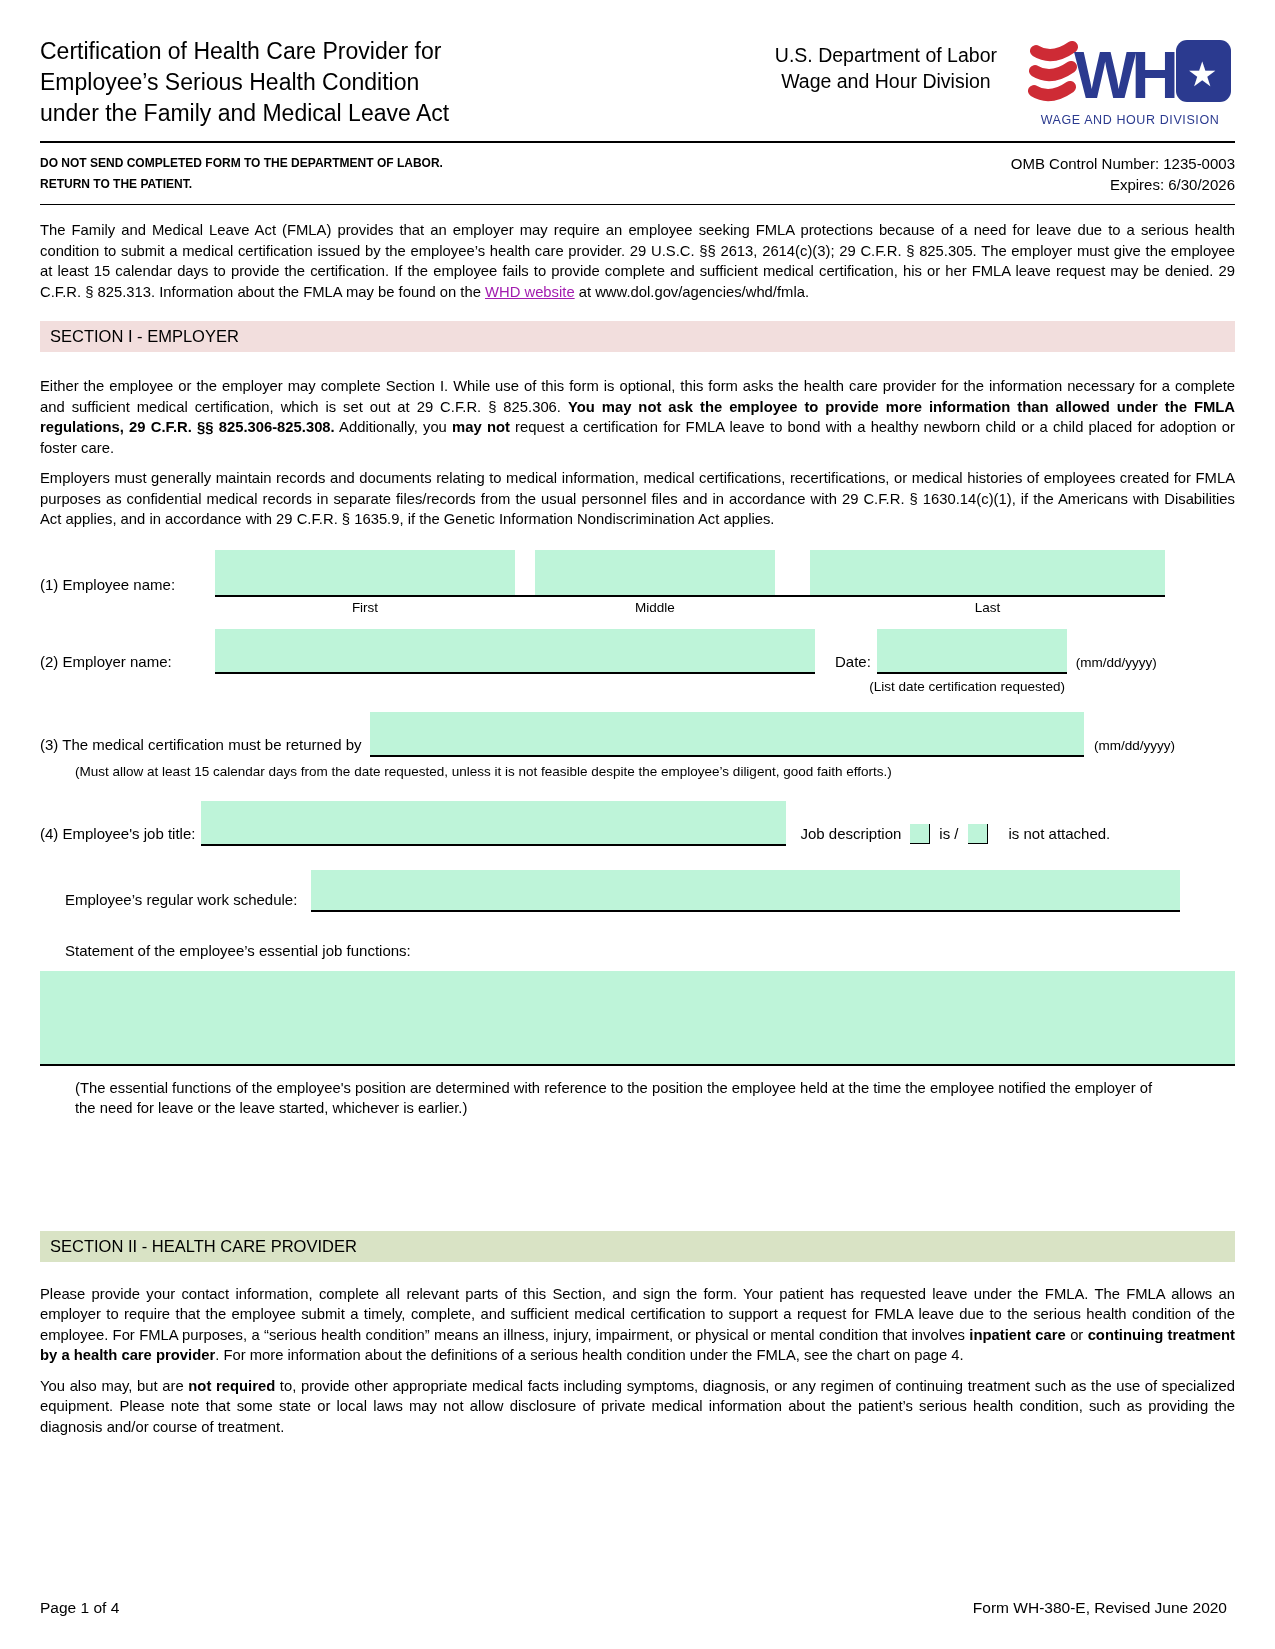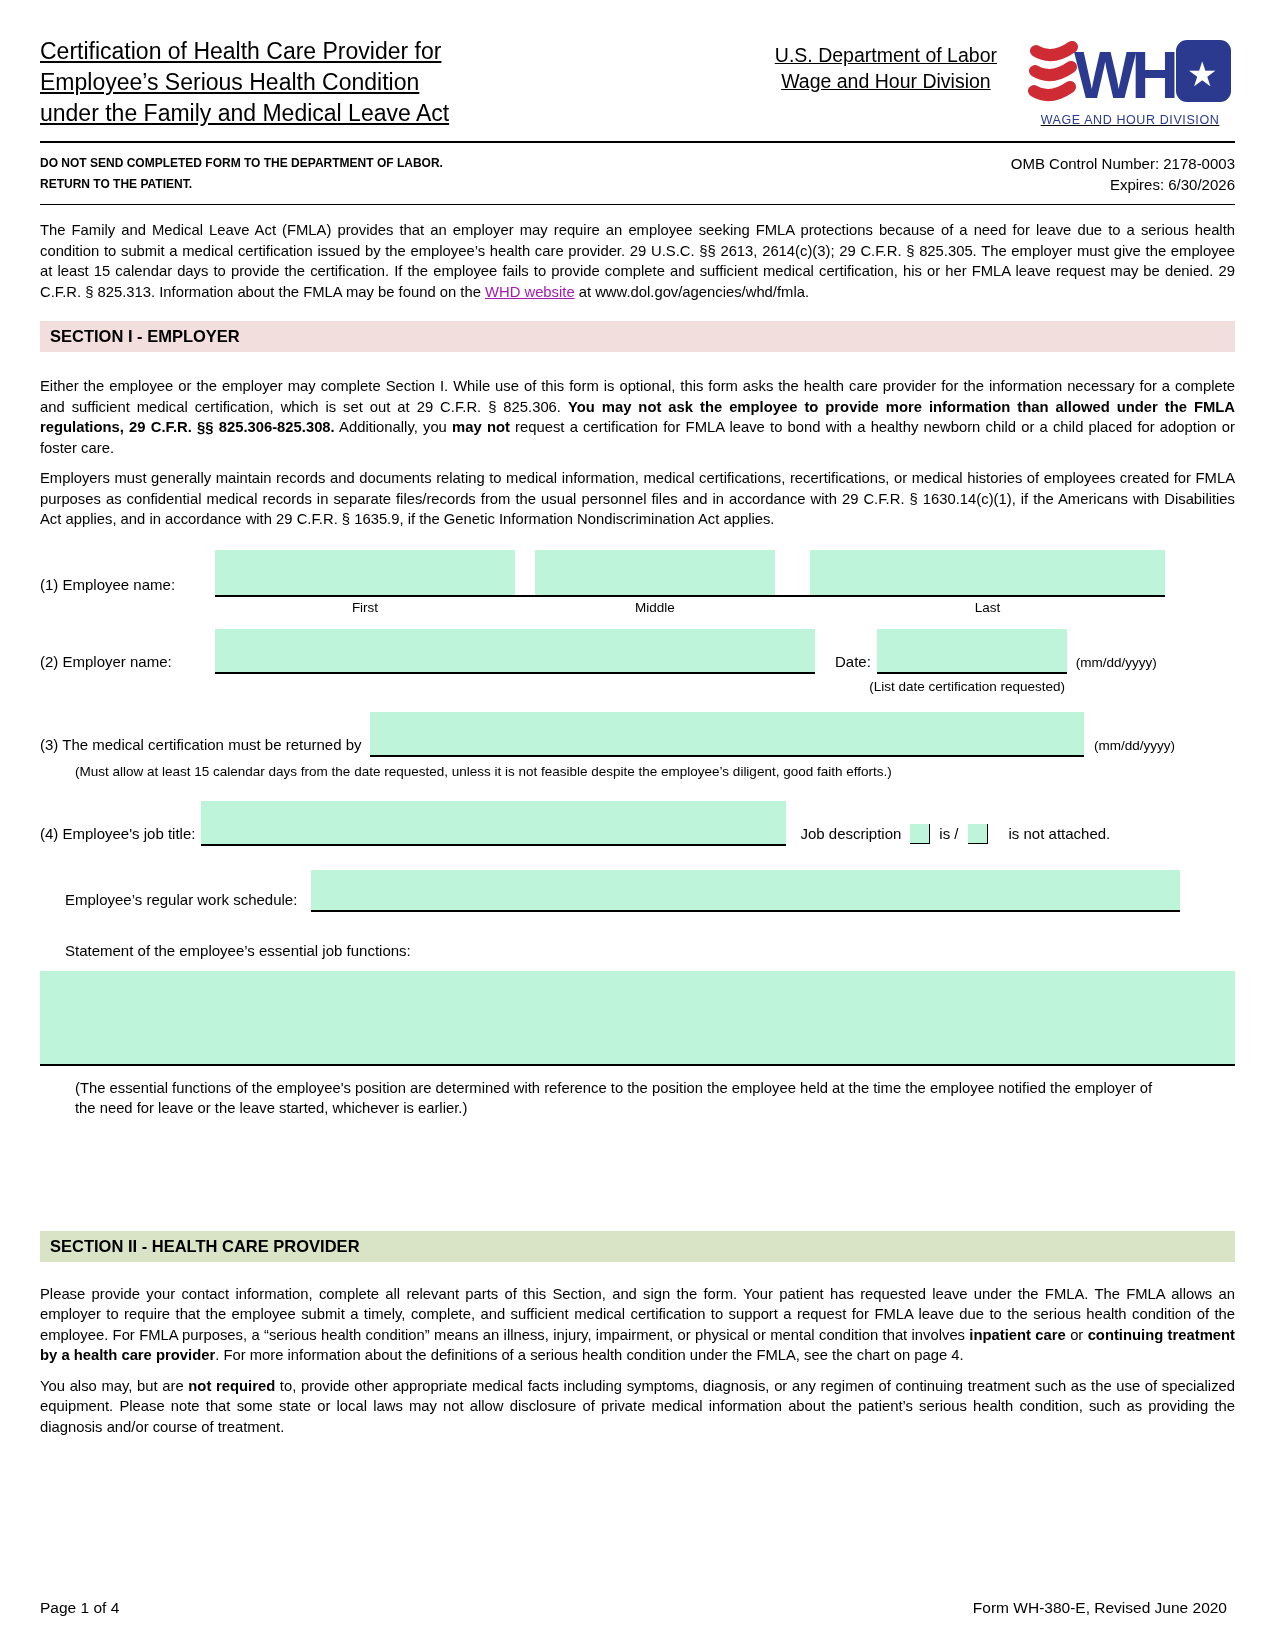--- a/index.html
+++ b/index.html
@@ -8,36 +8,36 @@
     position: relative;
     width: 1275px;
     height: 1649px;
     background: #ffffff;
     font-family: "Liberation Sans", "DejaVu Sans", sans-serif;
     color: #000;
     padding: 28px 40px 0 40px;
     overflow: hidden;
   }
   
-  .header { display: flex; align-items: flex-start; text-decoration: underline; }
+  .header { display: flex; align-items: flex-start; }
   .title { flex: 1; font-size: 23px; line-height: 31px; padding-top: 8px; }
   .agency { font-size: 19.5px; line-height: 26px; text-align: center; padding-top: 14px; margin-right: 28px; }
   .logo-wrap { width: 210px; margin-top: 8px; text-align: center; }
   .logo-caption { color: #2b3a8f; font-size: 12.5px; letter-spacing: 0.6px; margin-top: 1px; white-space: nowrap; }
   
   .rule { border-top: 2px solid #000; margin-top: 12px; }
   .rule2 { border-top: 1.5px solid #000; margin-top: 9px; }
   .notice-row { display: flex; justify-content: space-between; margin-top: 10px; }
   .notice-left { font-weight: bold; font-size: 12px; line-height: 21px; }
   .notice-right { font-size: 15px; line-height: 21px; text-align: right; }
   
   .para { font-size: 14.8px; line-height: 20.5px; text-align: justify; }
   .intro { margin-top: 15px; }
   .link { color: #a21caf; text-decoration: underline; cursor: pointer; }
-  .section-bar { font-weight: bold; font-size: 16.5px; padding: 6px 10px; }
+  .section-bar { font-weight: normal; font-size: 16.5px; padding: 6px 10px; }
   .s1bar { background: #f2dedd; margin-top: 19px; }
   .s2bar { background: #d9e3c5; margin-top: 112px; }
   .p-mt16 { margin-top: 24px; }
   .p-mt10 { margin-top: 10px; }
   .p-mt22 { margin-top: 22px; }
   
   .frow { display: flex; align-items: flex-end; font-size: 15px; }
   .flabel { white-space: nowrap; padding-bottom: 4px; }
   .gfield {
     background: #bef4d9; height: 45px; border: none; outline: none;
@@ -98,21 +98,21 @@
 
   <div class="rule"></div>
 
   
   <div class="notice-row">
     <div class="notice-left">
       <div>DO NOT SEND COMPLETED FORM TO THE DEPARTMENT OF LABOR.</div>
       <div>RETURN TO THE PATIENT.</div>
     </div>
     <div class="notice-right">
-      <div>OMB Control Number: 2178-0003</div>
+      <div>OMB Control Number: 1235-0003</div>
       <div>Expires: 6/30/2026</div>
     </div>
   </div>
 
   <div class="rule2"></div>
 
   
   <div class="para intro"><span>The Family and Medical Leave Act (FMLA) provides that an employer may require an employee seeking FMLA protections because of a need for leave due to a serious health condition to submit a medical certification issued by the employee’s health care provider. 29 U.S.C. §§ 2613, 2614(c)(3); 29 C.F.R. § 825.305. The employer must give the employee at least 15 calendar days to provide the certification. If the employee fails to provide complete and sufficient medical certification, his or her FMLA leave request may be denied. 29 C.F.R. § 825.313. Information about the FMLA may be found on the </span><span class="link">WHD website</span><span> at www.dol.gov/agencies/whd/fmla.</span></div>
 
   

